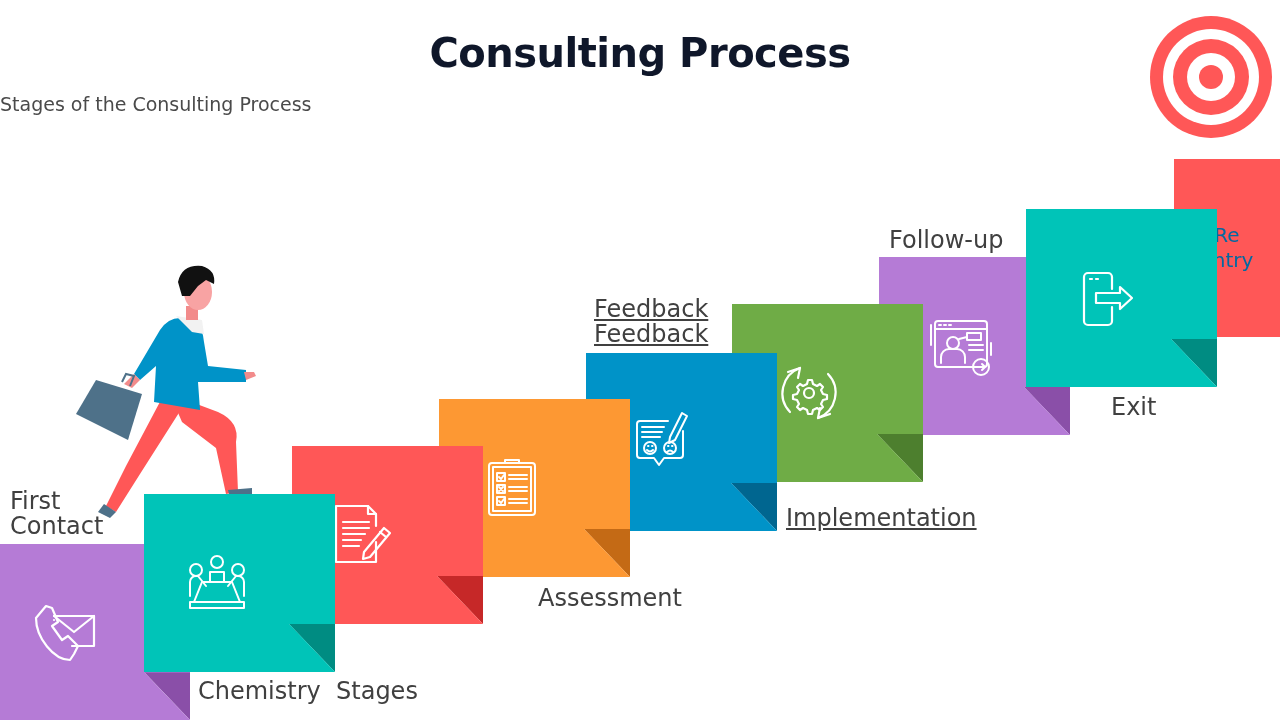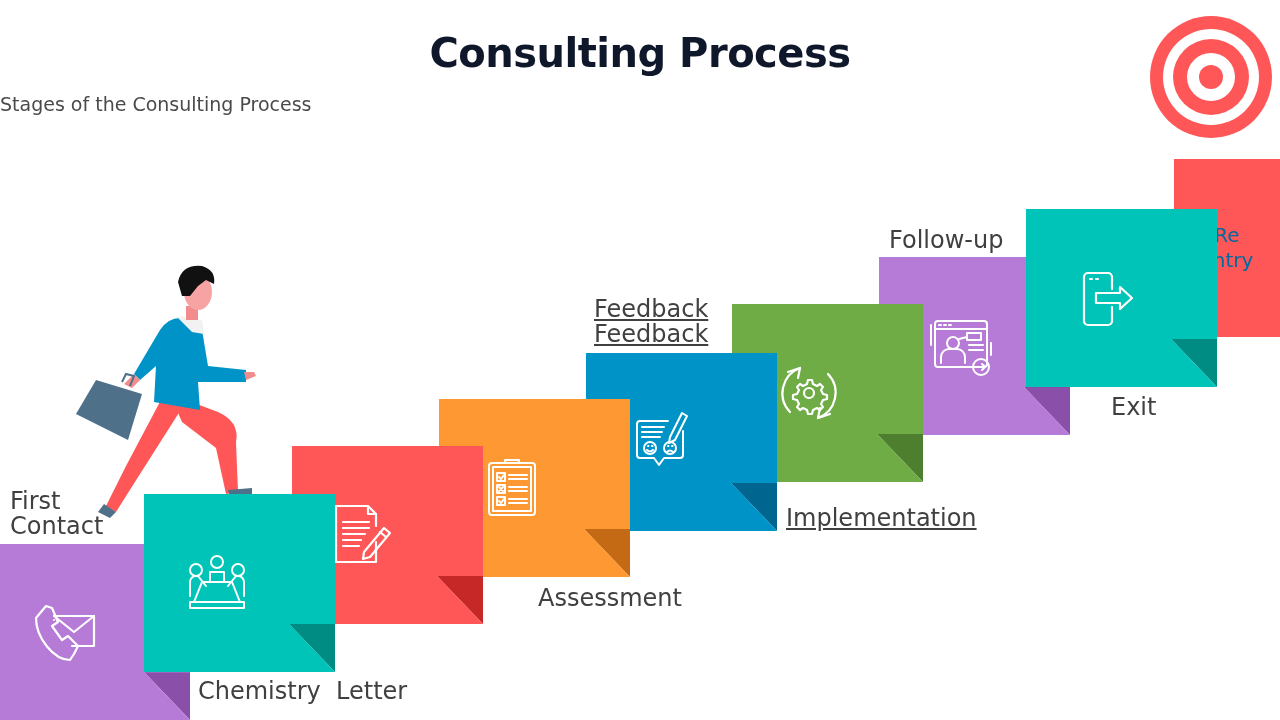--- a/index.html
+++ b/index.html
@@ -155,21 +155,21 @@
     <circle cx="31" cy="10" r="6"></circle>
     <circle cx="10" cy="18" r="6"></circle>
     <circle cx="52" cy="18" r="6"></circle>
     <path d="M24 30 V20 h14 V30"></path>
     <path d="M4 44 V30 a6 6 0 0 1 6 -6 h2 l8 10"></path>
     <path d="M58 44 V30 a6 6 0 0 0 -6 -6 h-2 l-8 10"></path>
     <path d="M16 30 H46 L54 50 H8 Z"></path>
     <path d="M4 50 H58 V56 H4 Z"></path>
   </svg>
 </div>
-<div class="label" style="left:198px; top:679px; white-space:pre;">Chemistry  Letter</div>
+<div class="label" style="left:198px; top:679px; white-space:pre;">Chemistry  Stages</div>
 
 <div class="step" style="left:0px; top:544px; width:190px; height:176px; z-index:0;">
   <svg class="fold" viewBox="0 0 46 48">
       <polygon points="0,0 46,0 46,48" fill="#8A4FA8"></polygon>
     </svg>
   <div class="face" style="width:190px; height:176px; background:#B57BD6; clip-path:polygon(0 0,100% 0,100% 73%,76% 73%,100% 100%,0 100%);"></div>
   <svg class="icon" style="left:32px; top:60px; width:66px; height:60px;" viewBox="0 0 66 60" fill="none" stroke="#fff" stroke-width="2.2" stroke-linecap="round" stroke-linejoin="round">
     <path d="M14 2 L20 4 L26 18 L20 22 L30 36 L36 32 L46 42 L42 50 L38 56 C22 56 4 34 4 14 Z"></path>
     <path d="M22 16 L22 16"></path>
     <path d="M22 12 H62 V42 H40"></path>

